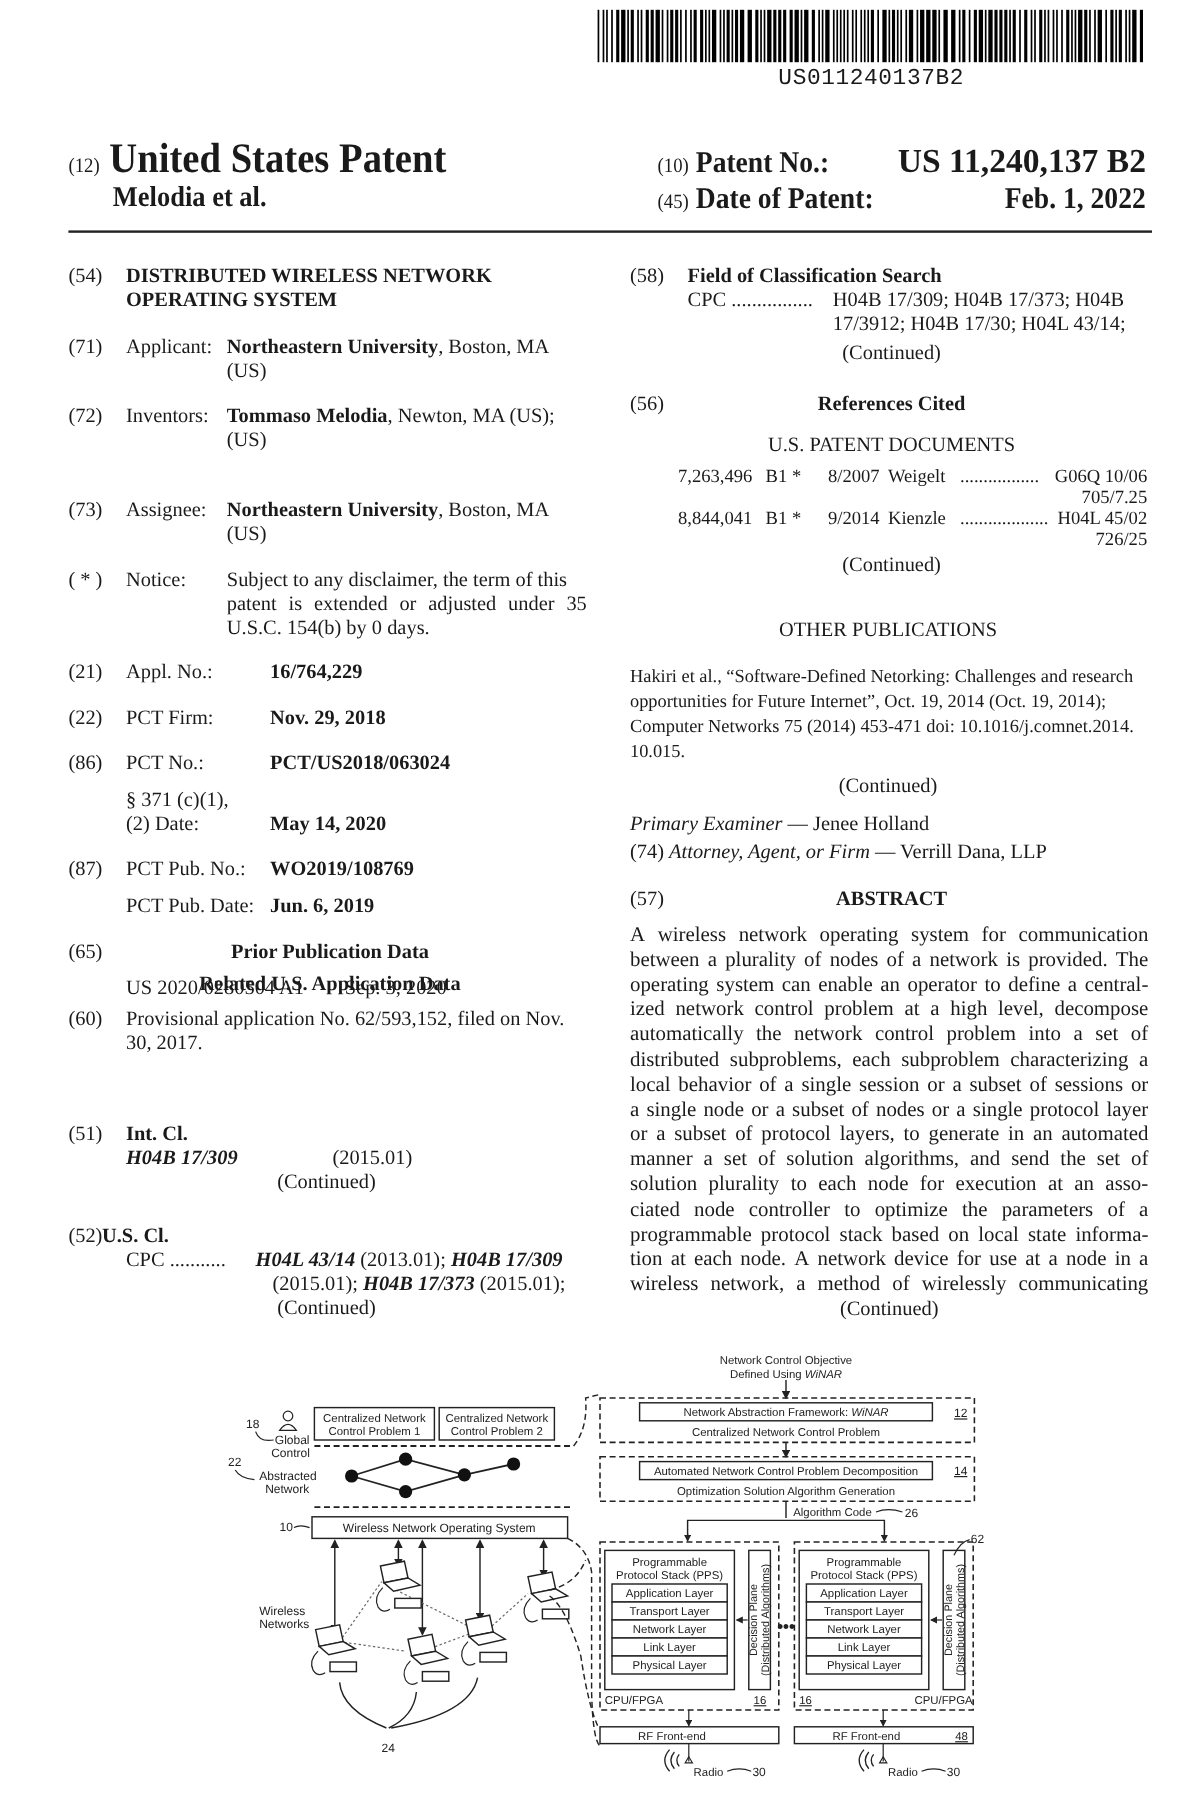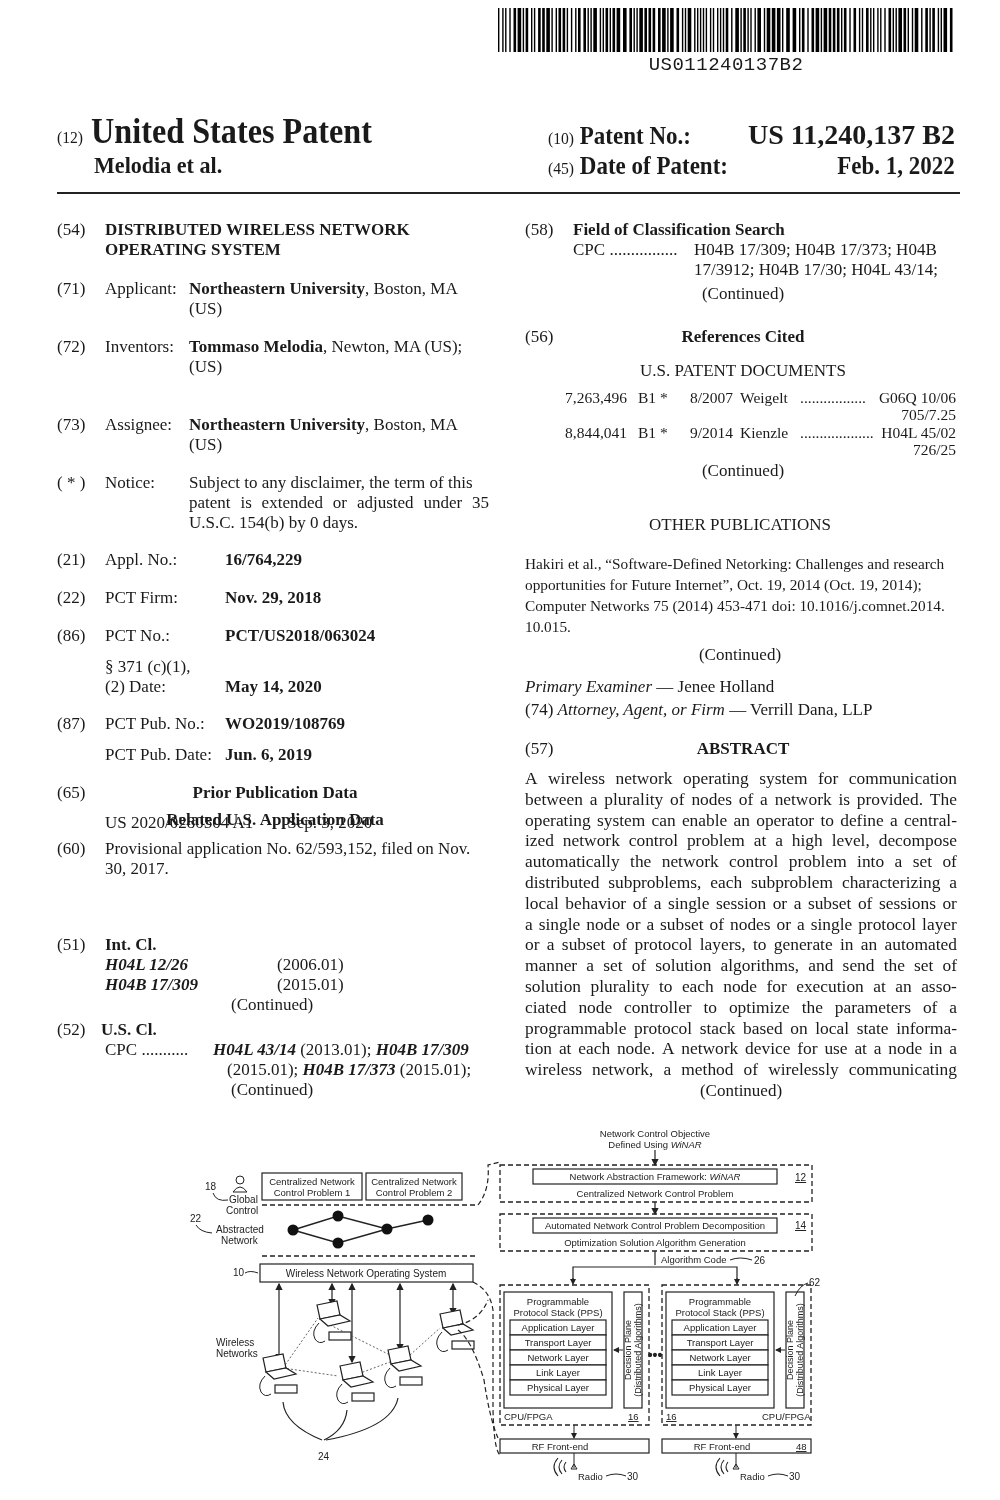--- a/index.html
+++ b/index.html
@@ -235,28 +235,27 @@
 <div class="fld" style="left:57px;top:810px;width:440px;">
   <div class="b center" style="margin-left:48px;width:340px">Related U.S. Application Data</div>
   <span class="code" style="top:29px">(60)</span>
   <div style="margin-left:48px;margin-top:9px">Provisional application No. 62/593,152, filed on Nov.</div>
   <div style="margin-left:48px">30, 2017.</div>
 </div>
 
 <div class="fld" style="left:57px;top:935px;width:440px;">
   <span class="code">(51)</span>
   <div class="b" style="margin-left:48px">Int. Cl.</div>
-  <div style="margin-left:48px"><span class="bi" style="display:inline-block;width:172px">H04L 12/26</span><span>(2006.01)</span></div>
   <div style="margin-left:48px"><span class="bi" style="display:inline-block;width:172px">H04B 17/309</span><span>(2015.01)</span></div>
   <div style="margin-left:174px">(Continued)</div>
 </div>
 
 <div class="fld" style="left:57px;top:1020px;width:440px;">
   <span class="code">(52)</span>
-  <div class="b" style="margin-left:44px">U.S. Cl.</div>
+  <div class="b" style="margin-left:28px">U.S. Cl.</div>
   <div style="margin-left:48px;white-space:nowrap"><span style="display:inline-block;width:108px">CPC ...........</span><span class="bi">H04L 43/14</span><span> (2013.01); </span><span class="bi">H04B 17/309</span></div>
   <div style="margin-left:170px;white-space:nowrap"><span>(2015.01); </span><span class="bi">H04B 17/373</span><span> (2015.01);</span></div>
   <div style="margin-left:174px">(Continued)</div>
 </div>
 
 <div class="fld" style="left:525px;top:220px;width:435px;">
   <span class="code">(58)</span>
   <div class="b" style="margin-left:48px">Field of Classification Search</div>
   <div style="margin-left:48px;white-space:nowrap"><span style="display:inline-block;width:121px">CPC ................</span><span>H04B 17/309; H04B 17/373; H04B</span></div>
   <div style="margin-left:169px;white-space:nowrap">17/3912; H04B 17/30; H04L 43/14;</div>

